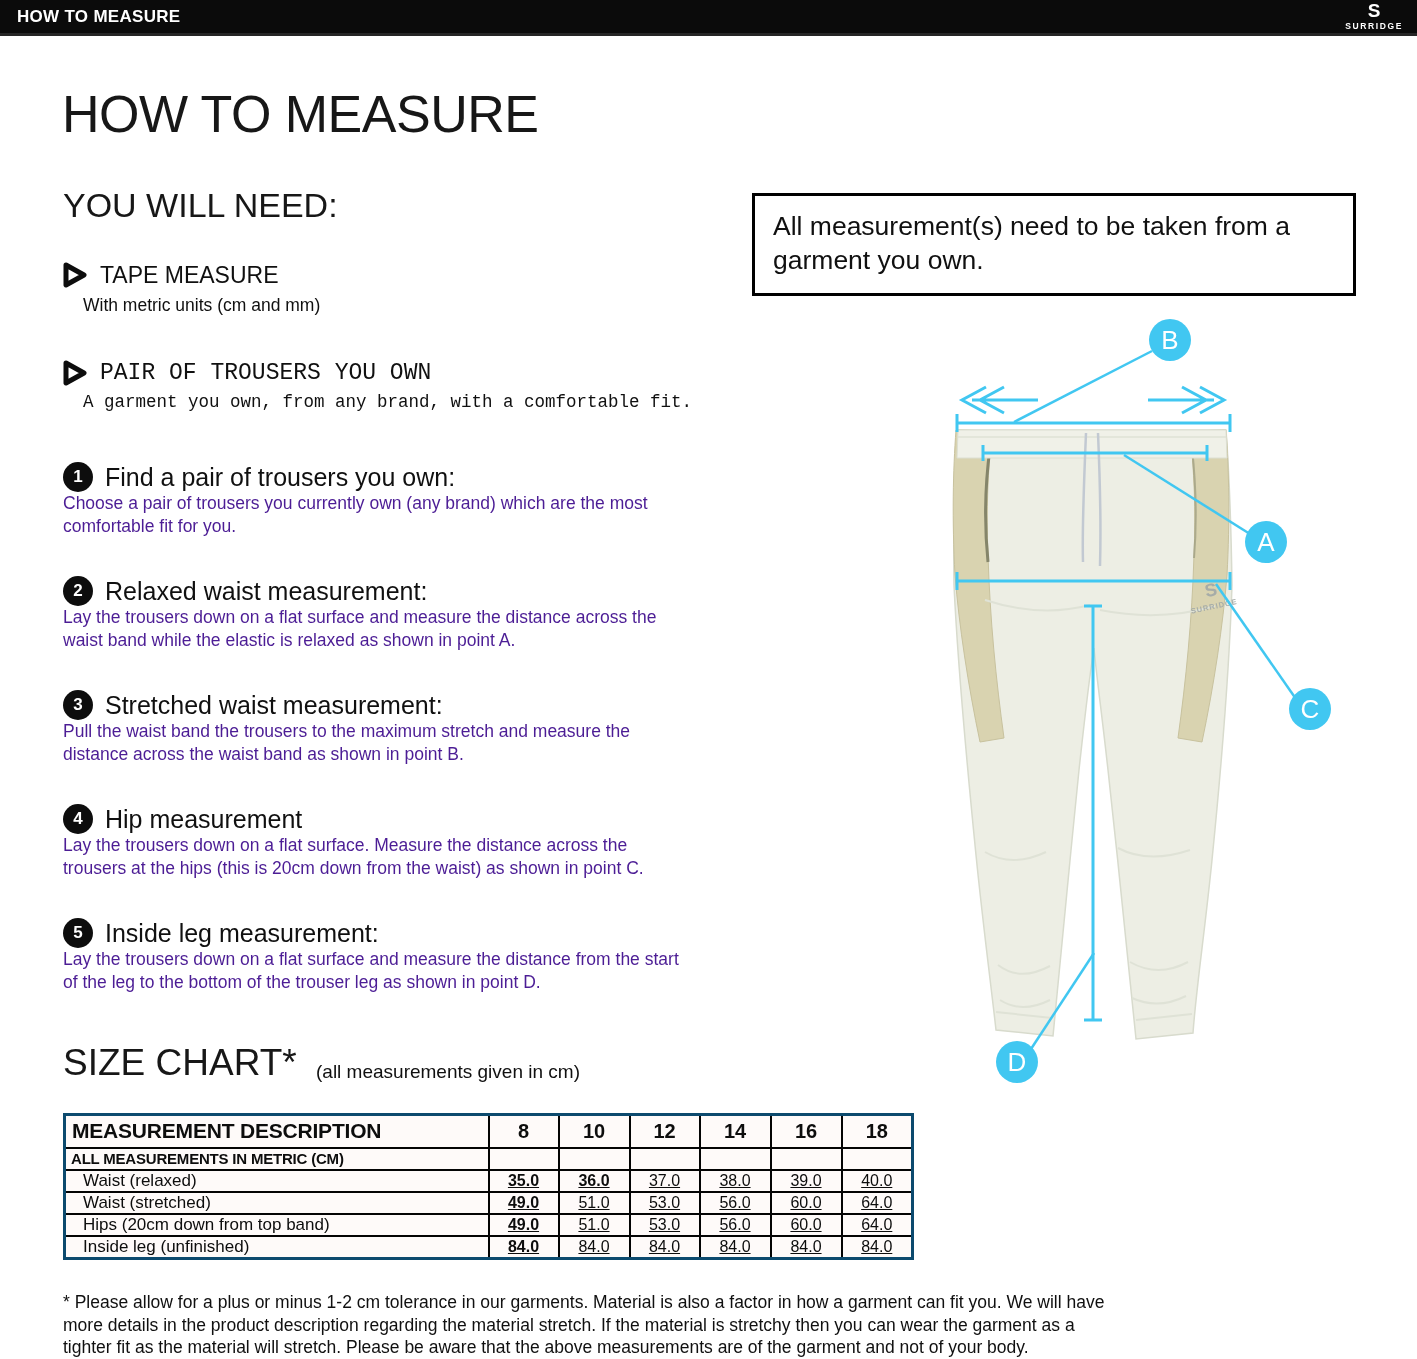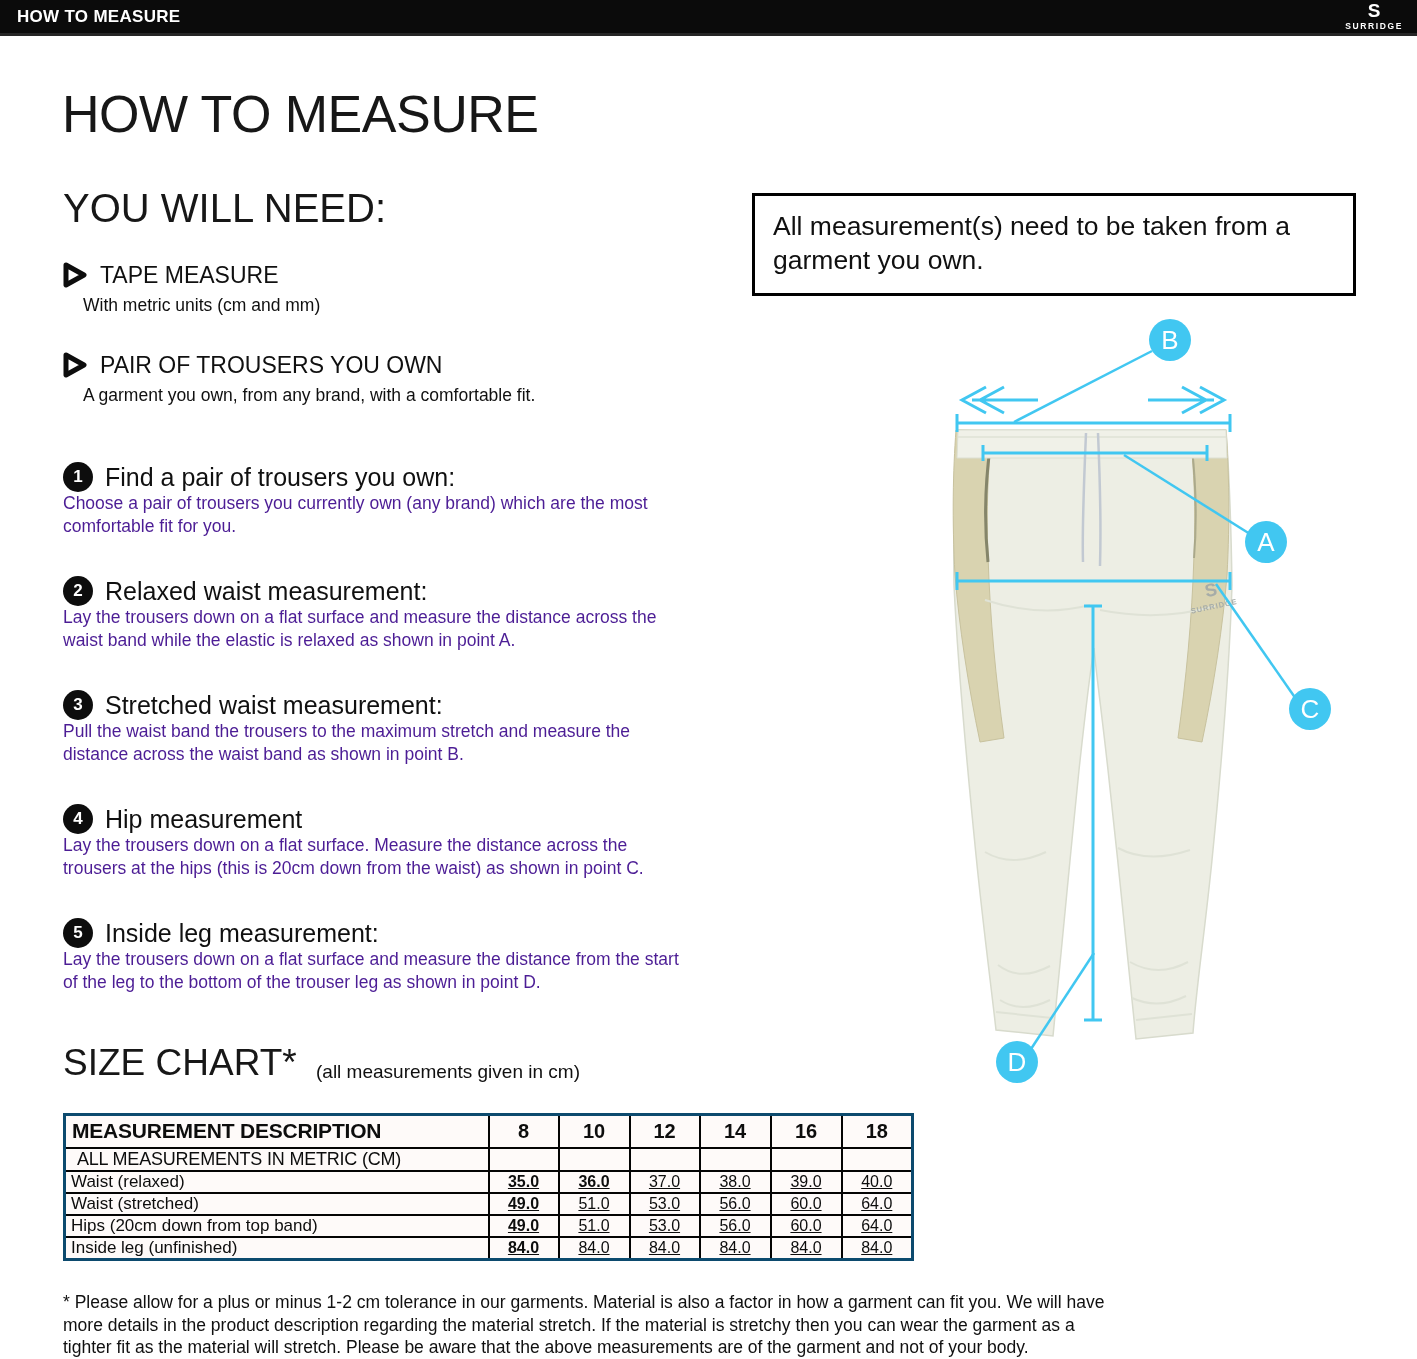--- a/index.html
+++ b/index.html
@@ -12,25 +12,25 @@
   .topbar { position:absolute; left:0; top:0; width:1417px; height:36px; background:#0b0b0b;
             border-bottom:3px solid #262626; display:flex; align-items:center; justify-content:space-between;
             padding:0 10px 0 17px; }
   .topbar-title { color:#fff; font-size:17px; font-weight:bold; letter-spacing:.3px; }
   .brand { display:flex; flex-direction:column; align-items:center; line-height:1; margin-right:4px; }
   .brand-s { color:#fff; font-weight:bold; font-size:19px; transform:scaleY(.92); }
   .brand-name { color:#fff; font-size:8.5px; font-weight:bold; letter-spacing:1.6px; margin-top:1px; }
 
   .page-title { position:absolute; left:62px; top:84px; font-size:52px; letter-spacing:-.5px; color:#171717; }
 
-  .ywn-heading { position:absolute; left:63px; top:186px; font-size:40px; color:#171717; }
+  .ywn-heading { position:absolute; left:63px; top:186px; font-size:34px; color:#171717; }
 
   .need-item { position:absolute; left:63px; }
   .need-item.n1 { top:262px; }
-  .need-item.n2 { top:352px; }
+  .need-item.n2 { top:360px;font-family:Liberation Mono, monospace; }
   .need-head { display:flex; gap:13px; font-size:23px; color:#101010; }
   .tri { width:24px; height:26px; flex:none; }
   .need-sub { font-size:17.5px; color:#101010; margin-top:6px; margin-left:20px; }
 
   .step { position:absolute; left:63px; width:660px; }
   .step.s1 { top:462px; } .step.s2 { top:576px; } .step.s3 { top:690px; }
   .step.s4 { top:804px; } .step.s5 { top:918px; }
   .step-head { display:flex; align-items:center; gap:12px; font-size:25px; color:#101010; }
   .step-num { width:30px; height:30px; border-radius:50%; background:#0d0d0d; color:#fff;
               font-size:17px; font-weight:bold; display:flex; align-items:center; justify-content:center; flex:none; }
@@ -43,22 +43,22 @@
   svg text { font-family:"Liberation Sans", sans-serif; }
 
   .size-heading { position:absolute; left:63px; top:1042px; font-size:37px; color:#171717; }
   .size-note { position:absolute; left:316px; top:1061px; font-size:19px; color:#101010; }
 
   table.size { position:absolute; left:63px; top:1113px; border-collapse:collapse; table-layout:fixed;
                border:3px solid #0c4a6e; background:#fffcfb; }
   table.size td { border:2px solid #040404; background:#fefaf9; overflow:hidden; white-space:nowrap; }
   td.h-desc  { height:33px; font-size:21px; font-weight:bold; padding-left:6px; letter-spacing:-.2px; }
   td.h-size  { font-size:20px; font-weight:bold; text-align:center; }
-  td.note    { height:22px; font-size:18px; font-weight:normal; padding-left:11px; letter-spacing:-.2px; }
-  td.rlabel  { height:21px; font-size:17px; padding-left:5px; }
+  td.note    { height:22px; font-size:15px; font-weight:bold; padding-left:5px; letter-spacing:-.2px; }
+  td.rlabel  { height:21px; font-size:17px; padding-left:17px; }
   td.val     { font-size:16px; text-align:center;text-decoration:underline; }
   td.b       { font-weight:bold; }
 
   .footnote { position:absolute; left:63px; top:1291px; width:1062px; font-size:17.5px; line-height:22.5px; color:#101010; }
 </style>
 </head>
 <body>
 
 <div class="page">
 

